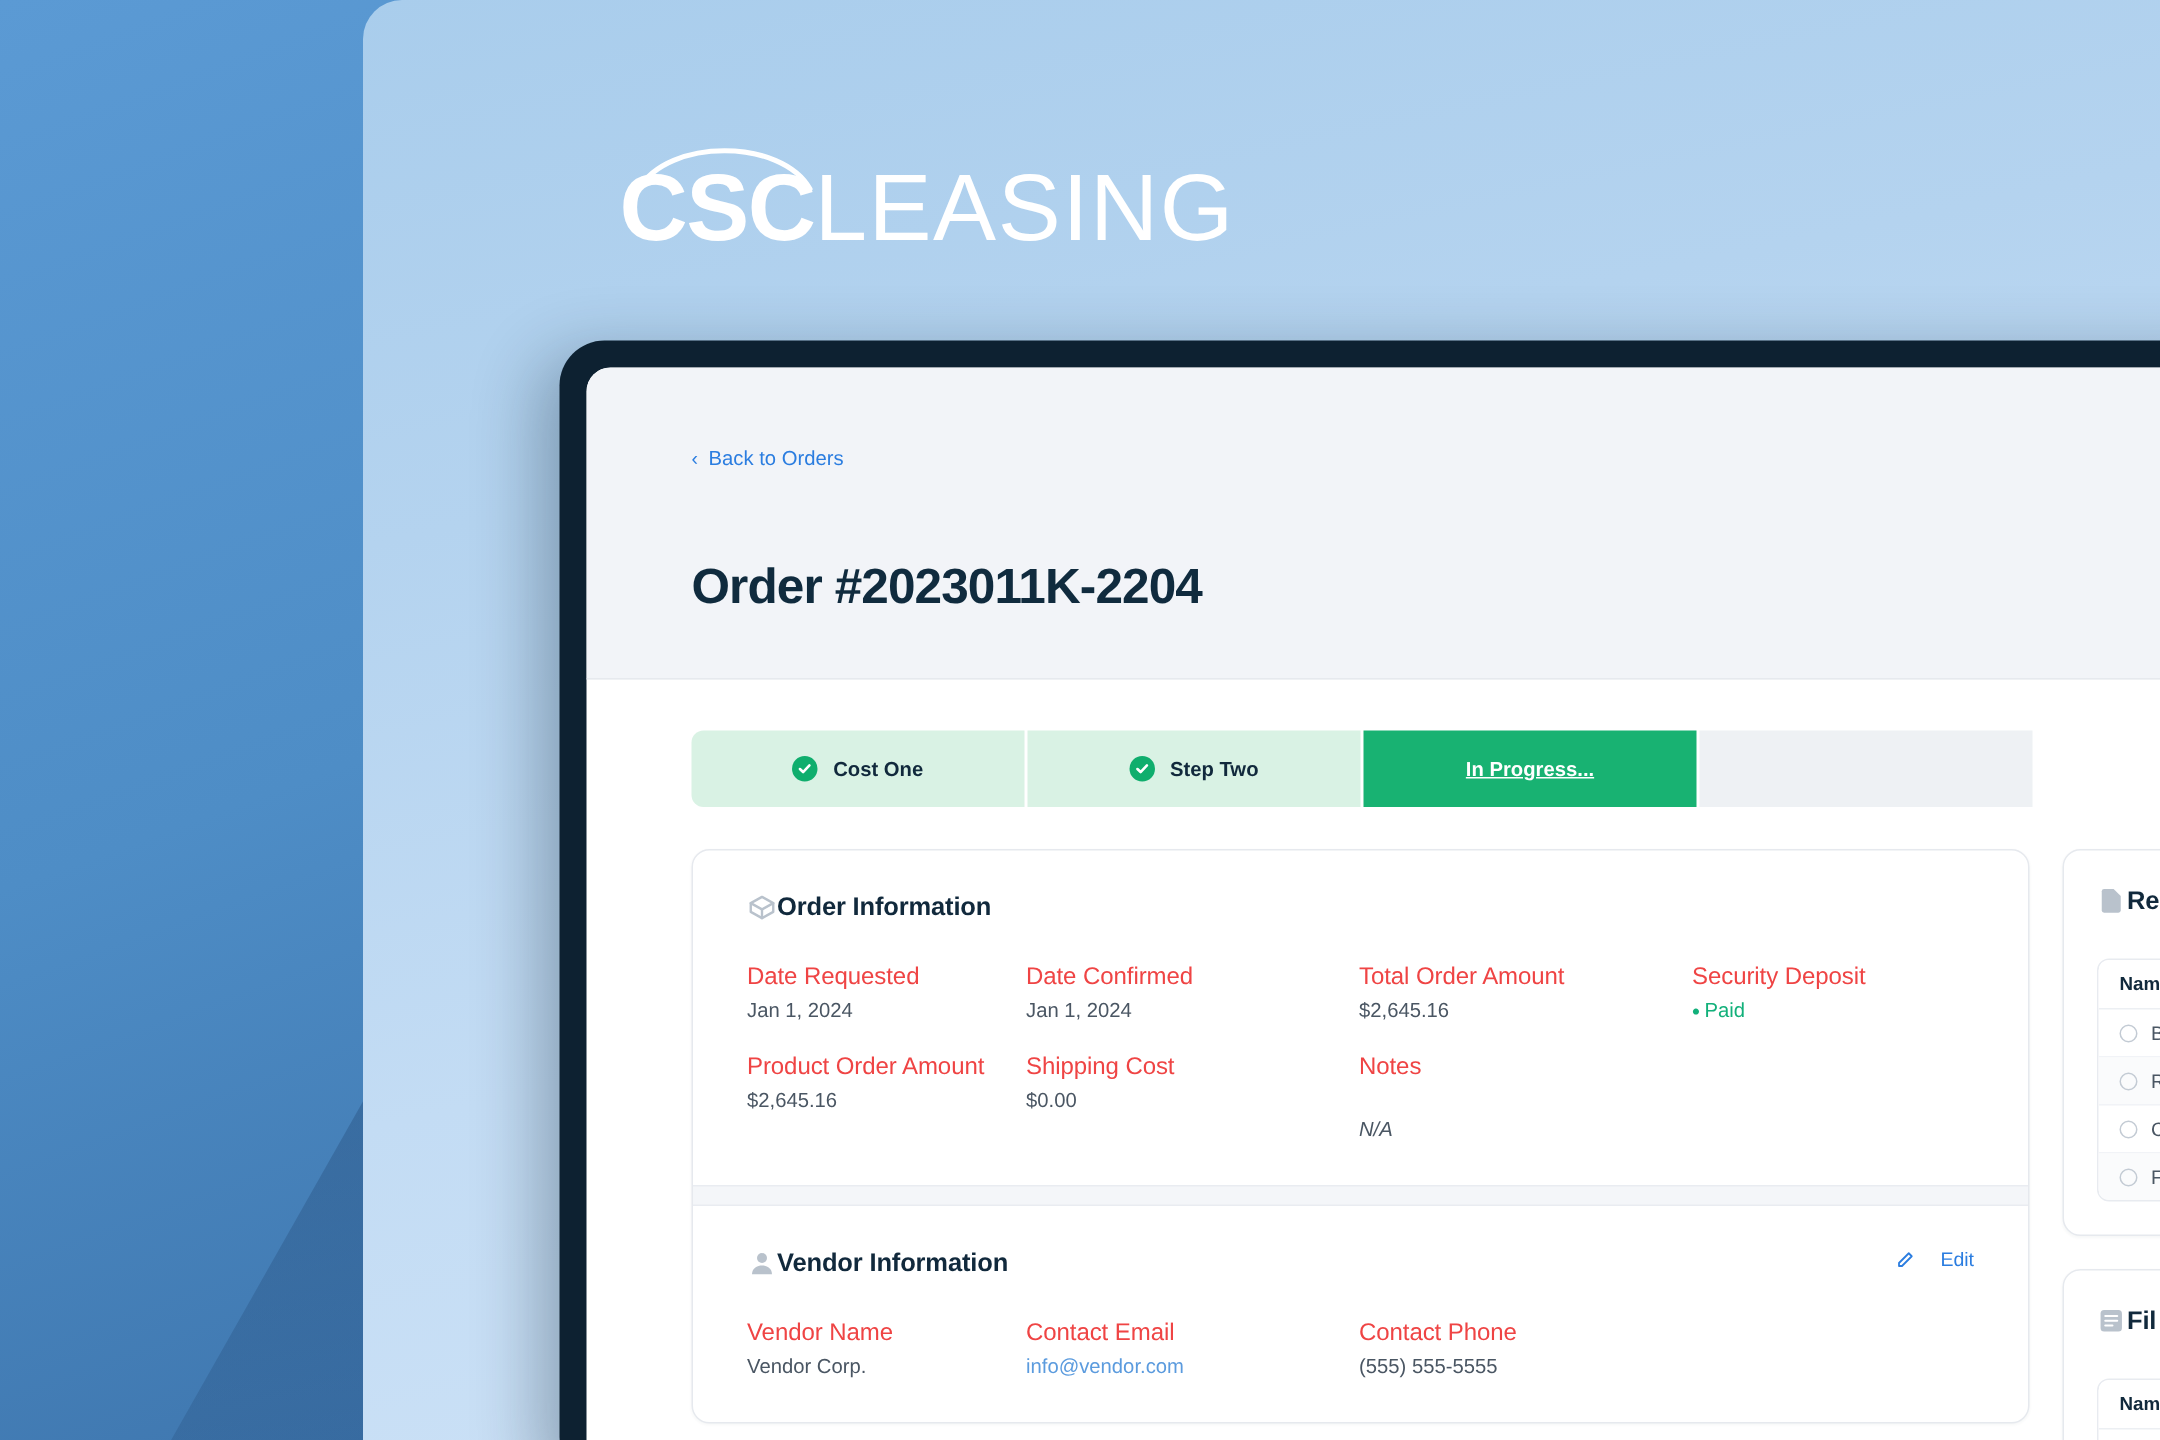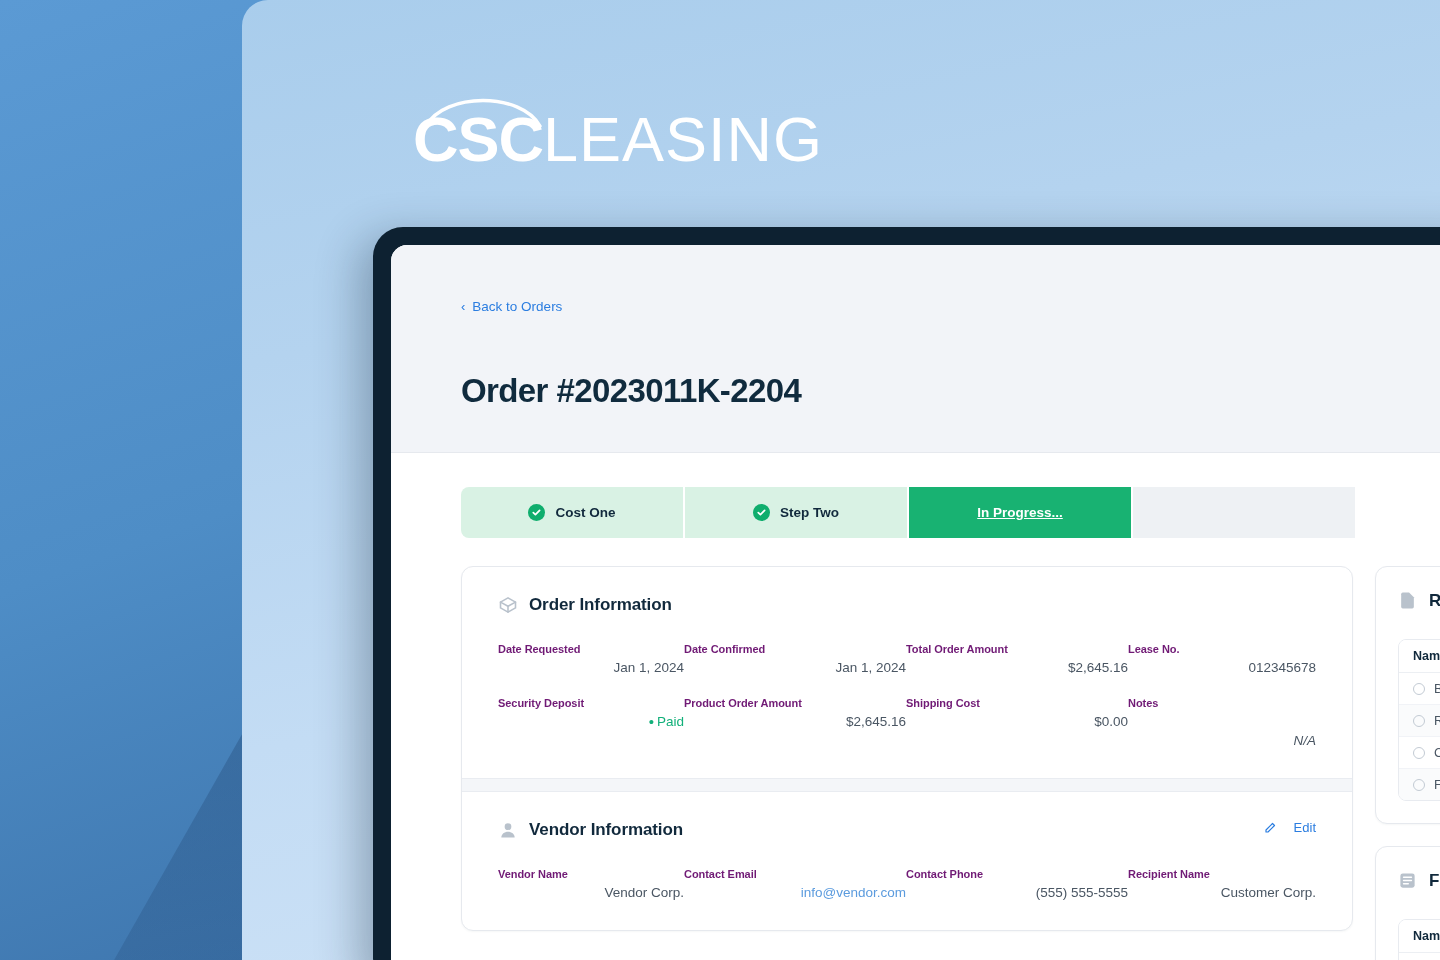--- a/index.html
+++ b/index.html
@@ -134,21 +134,21 @@
     border: 1px solid #e6e9ee;
     border-radius: 12px;
     box-shadow: 0 1px 2px rgba(16,43,62,0.04);
     overflow: hidden;
   }
   .card-sep { height: 14px; background: #f4f6f9; border-top: 1px solid #e9ecf1; border-bottom: 1px solid #e9ecf1; }
 
   .card-body { padding: 28px 36px 30px 36px; position: relative; }
 
   .card-head {
-    display: flex; align-items: flex-start; gap: 11px;
+    display: flex; align-items: flex-start; 
     margin-bottom: 28px;
   }
   .card-head h2 {
     font-size: 17px; font-weight: 600; color: #11293c; letter-spacing: -0.1px;
   }
   .head-icon { width: 20px; height: 20px; color: #b9c2cc; flex: 0 0 auto; }
   .head-icon svg { display: block; }
 
   .edit-link {
     position: absolute; right: 36px; top: 28px;
@@ -156,23 +156,23 @@
     color: #2b7de0; font-size: 13px; cursor: pointer;
   }
   .edit-link svg { display: block; }
 
   .fields {
     display: grid;
     grid-template-columns: 186px 222px 222px 1fr;
     row-gap: 22px;
   }
   .field-label {
-    font-size: 11px; font-weight: 700; color: #701a75; margin-bottom: 5px; letter-spacing: -0.05px;
-  }
-  .field-value { font-size: 13.5px; color: #4a5663; text-align: right; }
+    font-size: 16px; font-weight: 400; color: #ef4444; margin-bottom: 5px; letter-spacing: -0.05px;
+  }
+  .field-value { font-size: 13.5px; color: #4a5663; }
   .field-value.link { color: #5b9bde; }
   .field-value.na { font-style: italic; color: #4a5663; margin-top: 24px; }
   .field-value.status-pending { color: #e3a138; }
   .field-value.status-paid { color: #12b07a; }
   .dot { font-size: 15px; line-height: 0; vertical-align: -1px; margin-right: 3px; }
 
   
   .side-card { margin-bottom: 22px; }
   .side-card .card-body { padding: 24px 22px 22px 22px; }
   .side-table {
@@ -277,24 +277,20 @@
                   <div class="field-value">Jan 1, 2024</div>
                 </div>
                 <div>
                   <div class="field-label">Date Confirmed</div>
                   <div class="field-value">Jan 1, 2024</div>
                 </div>
                 <div>
                   <div class="field-label">Total Order Amount</div>
                   <div class="field-value">$2,645.16</div>
                 </div>
-                <div>
-                  <div class="field-label">Lease No.</div>
-                  <div class="field-value">012345678</div>
-                </div>
 
                 <div>
                   <div class="field-label">Security Deposit</div>
                   <div class="field-value status-paid"><span class="dot">•</span><span>Paid</span></div>
                 </div>
                 <div>
                   <div class="field-label">Product Order Amount</div>
                   <div class="field-value">$2,645.16</div>
                 </div>
                 <div>
@@ -334,24 +330,20 @@
                   <div class="field-label">Vendor Name</div>
                   <div class="field-value">Vendor Corp.</div>
                 </div>
                 <div>
                   <div class="field-label">Contact Email</div>
                   <div class="field-value link">info@vendor.com</div>
                 </div>
                 <div>
                   <div class="field-label">Contact Phone</div>
                   <div class="field-value">(555) 555-5555</div>
-                </div>
-                <div>
-                  <div class="field-label">Recipient Name</div>
-                  <div class="field-value">Customer Corp.</div>
                 </div>
 
               </div>
             </div>
 
           </div>
         </div>
 
         <div class="col-side">
 

